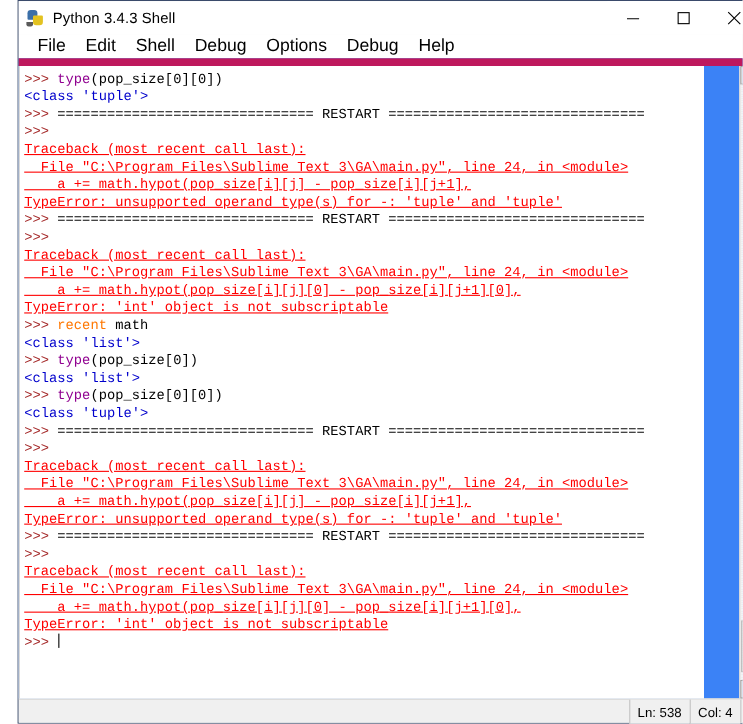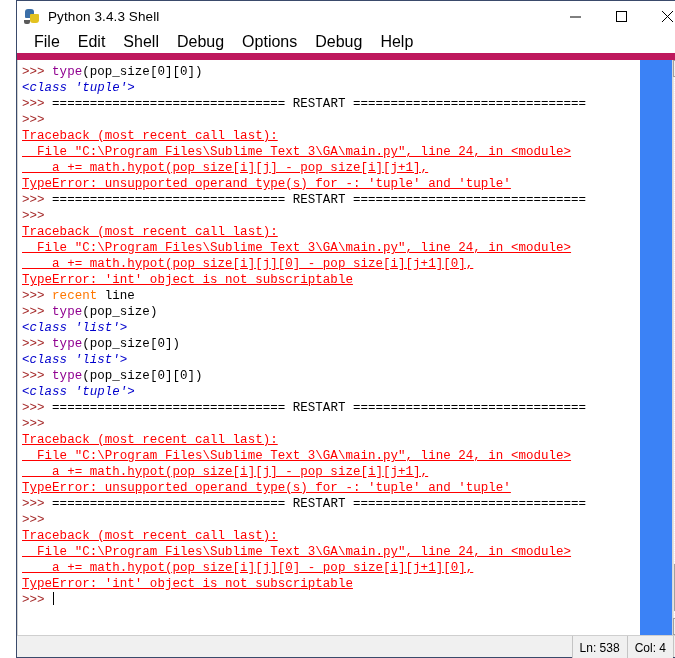--- a/index.html
+++ b/index.html
@@ -129,21 +129,21 @@
     font-family: "Liberation Mono", "DejaVu Sans Mono", monospace;
     font-size: 12.5px;
     line-height: 16px;
     height: 16px;
     white-space: pre;
     color: #000000;
     letter-spacing: 0.02px;
   }
 
   .tok-prompt  { color: #a52a2a; }
-  .tok-out     { color: #0000cc; font-style: italic; }
+  .tok-out     { color: #0000cc; }
   .tok-err     { color: #ff0000; text-decoration: underline; }
   .tok-kw      { color: #ff7700; }
   .tok-builtin { color: #900090; }
   .tok-plain   { color: #000000; }
 
   .caret {
     display: inline-block;
     width: 1px;
     height: 13px;
     background: #000000;
@@ -269,22 +269,21 @@
         <div class="line"><span class="tok-err">Traceback (most recent call last):</span></div>
         <div class="line"><span class="tok-err">  File "C:\Program Files\Sublime Text 3\GA\main.py", line 24, in &lt;module&gt;</span></div>
         <div class="line"><span class="tok-err">    a += math.hypot(pop_size[i][j] - pop_size[i][j+1],</span></div>
         <div class="line"><span class="tok-err">TypeError: unsupported operand type(s) for -: 'tuple' and 'tuple'</span></div>
         <div class="line"><span class="tok-prompt">&gt;&gt;&gt; </span><span class="tok-plain">=============================== RESTART ===============================</span></div>
         <div class="line"><span class="tok-prompt">&gt;&gt;&gt; </span></div>
         <div class="line"><span class="tok-err">Traceback (most recent call last):</span></div>
         <div class="line"><span class="tok-err">  File "C:\Program Files\Sublime Text 3\GA\main.py", line 24, in &lt;module&gt;</span></div>
         <div class="line"><span class="tok-err">    a += math.hypot(pop_size[i][j][0] - pop_size[i][j+1][0],</span></div>
         <div class="line"><span class="tok-err">TypeError: 'int' object is not subscriptable</span></div>
-        <div class="line"><span class="tok-prompt">&gt;&gt;&gt; </span><span class="tok-kw">recent</span><span class="tok-plain"> line</span></div>
-        <div class="line"><span class="tok-prompt">&gt;&gt;&gt; </span><span class="tok-builtin">type</span><span class="tok-plain">(pop_size)</span></div>
+        <div class="line"><span class="tok-prompt">&gt;&gt;&gt; </span><span class="tok-kw">recent</span><span class="tok-plain"> math</span></div>
         <div class="line"><span class="tok-out">&lt;class 'list'&gt;</span></div>
         <div class="line"><span class="tok-prompt">&gt;&gt;&gt; </span><span class="tok-builtin">type</span><span class="tok-plain">(pop_size[0])</span></div>
         <div class="line"><span class="tok-out">&lt;class 'list'&gt;</span></div>
         <div class="line"><span class="tok-prompt">&gt;&gt;&gt; </span><span class="tok-builtin">type</span><span class="tok-plain">(pop_size[0][0])</span></div>
         <div class="line"><span class="tok-out">&lt;class 'tuple'&gt;</span></div>
         <div class="line"><span class="tok-prompt">&gt;&gt;&gt; </span><span class="tok-plain">=============================== RESTART ===============================</span></div>
         <div class="line"><span class="tok-prompt">&gt;&gt;&gt; </span></div>
         <div class="line"><span class="tok-err">Traceback (most recent call last):</span></div>
         <div class="line"><span class="tok-err">  File "C:\Program Files\Sublime Text 3\GA\main.py", line 24, in &lt;module&gt;</span></div>
         <div class="line"><span class="tok-err">    a += math.hypot(pop_size[i][j] - pop_size[i][j+1],</span></div>

